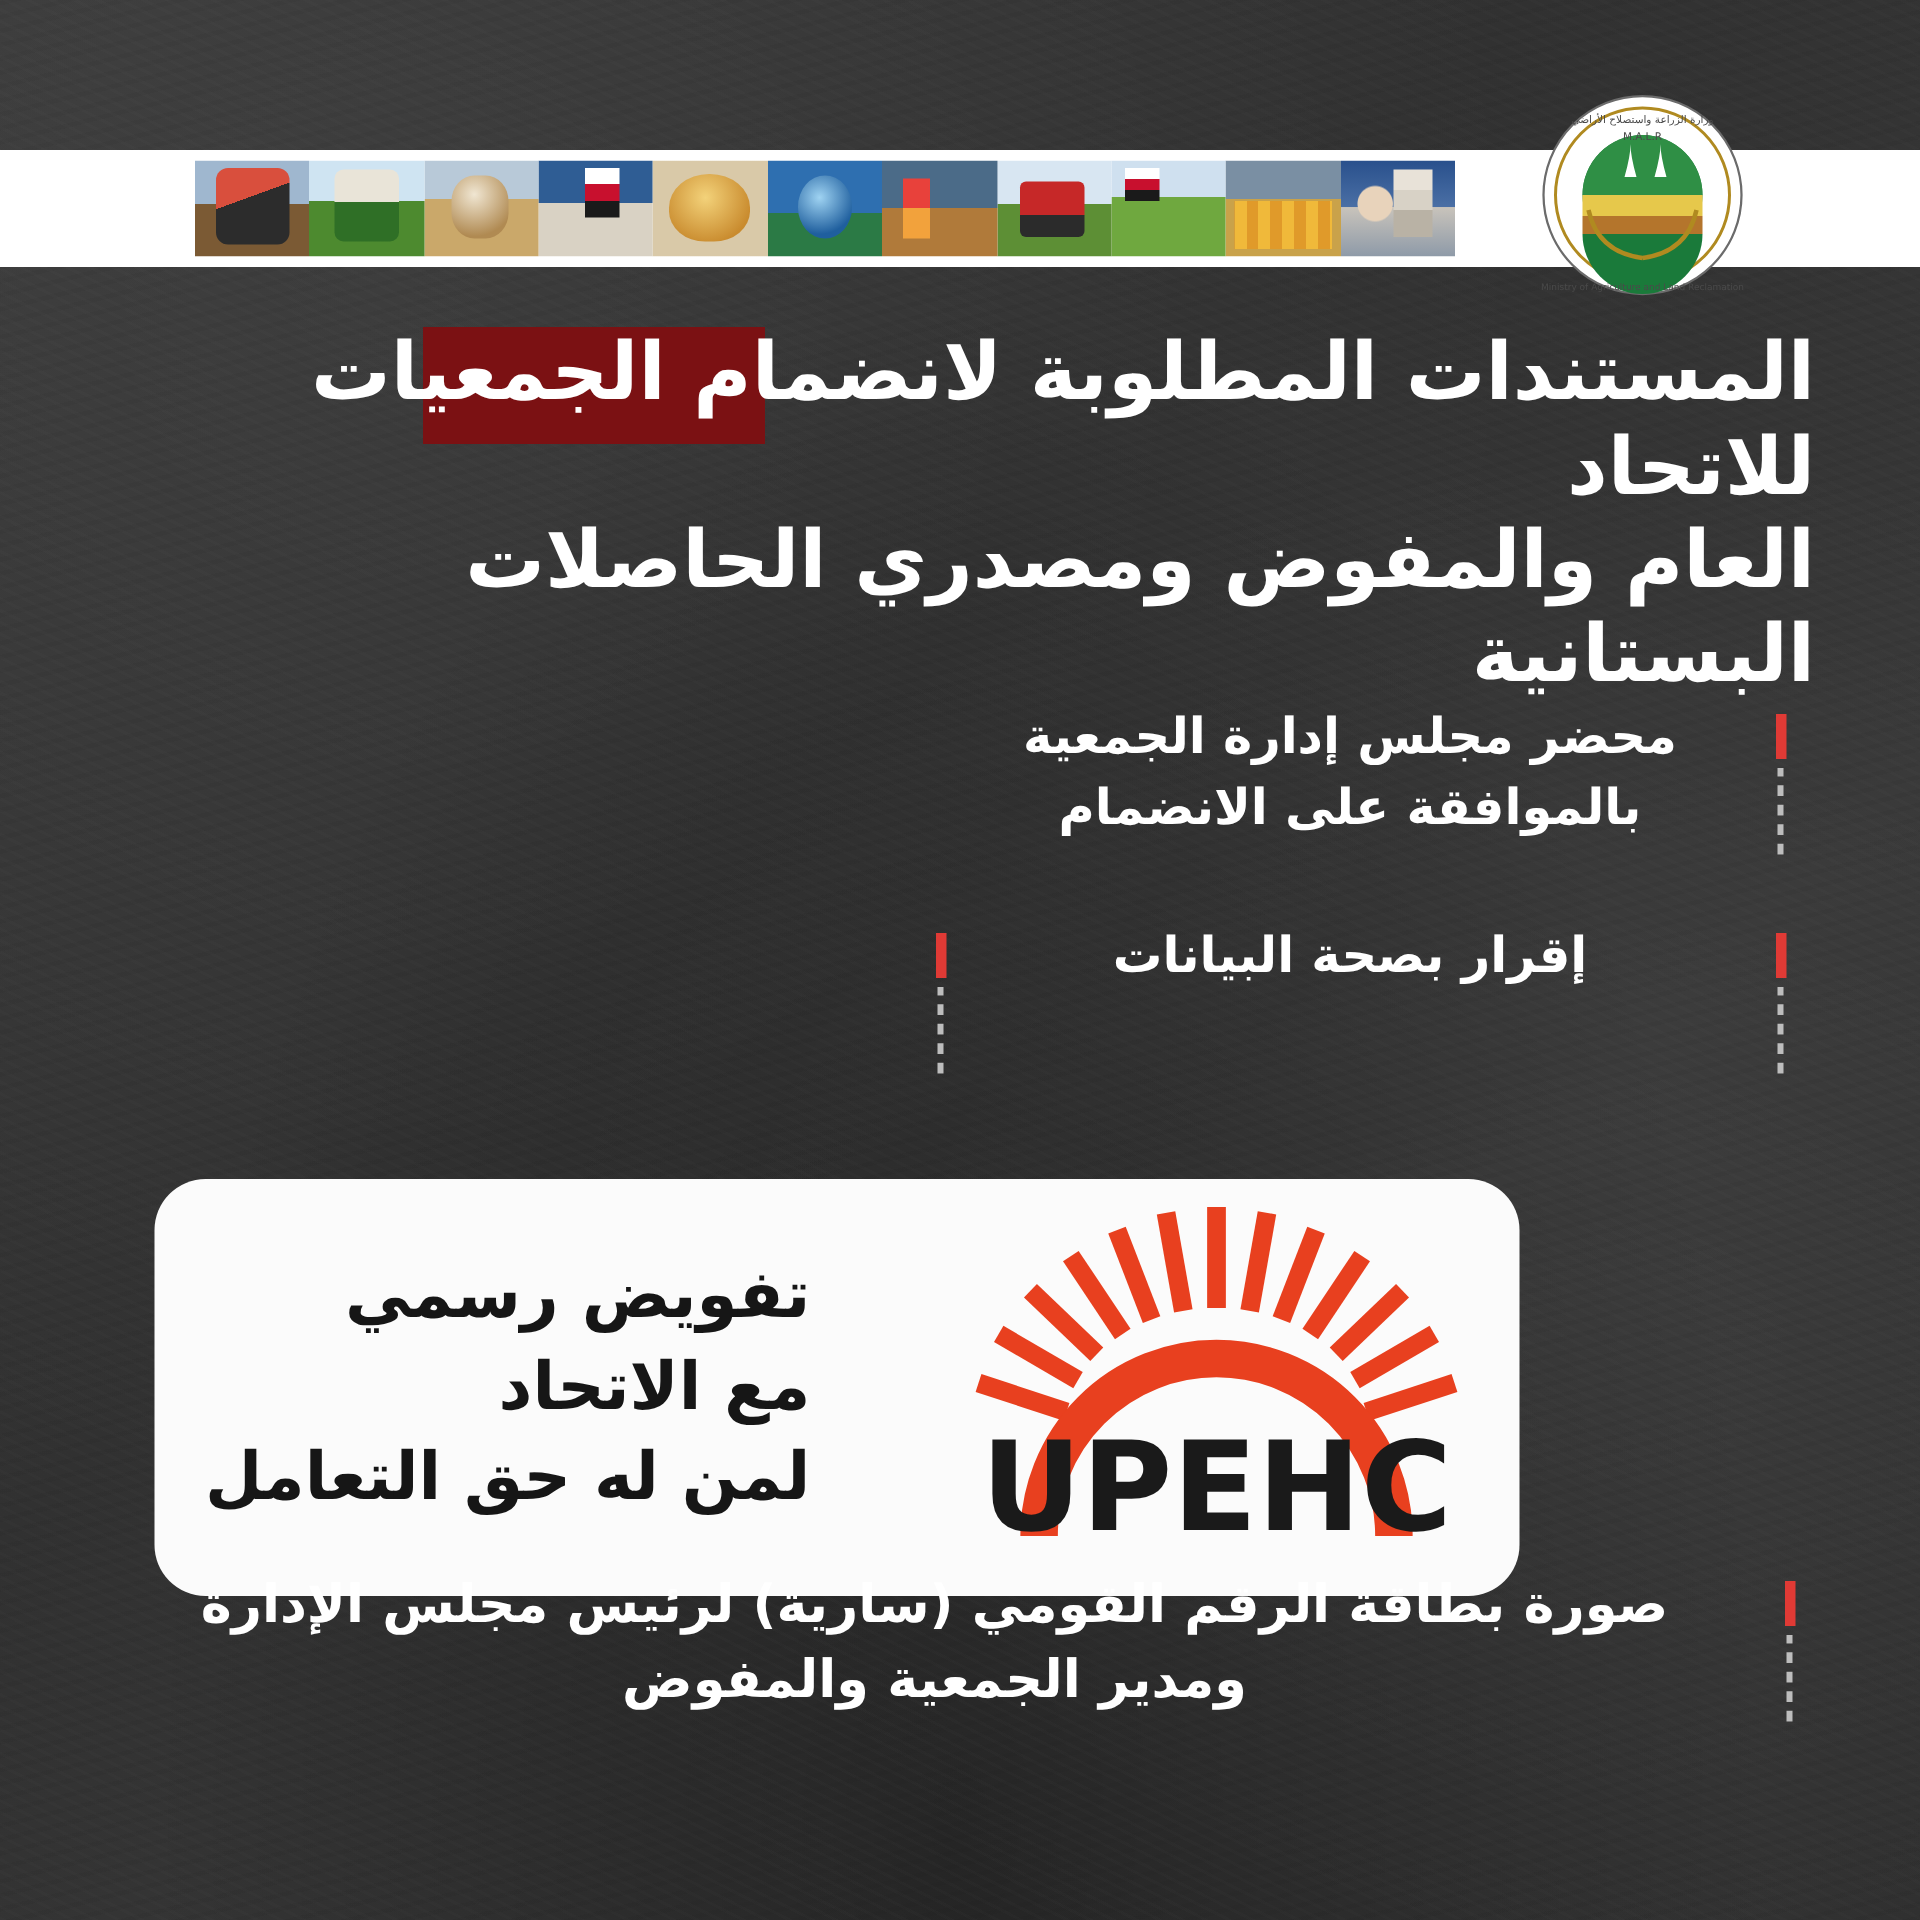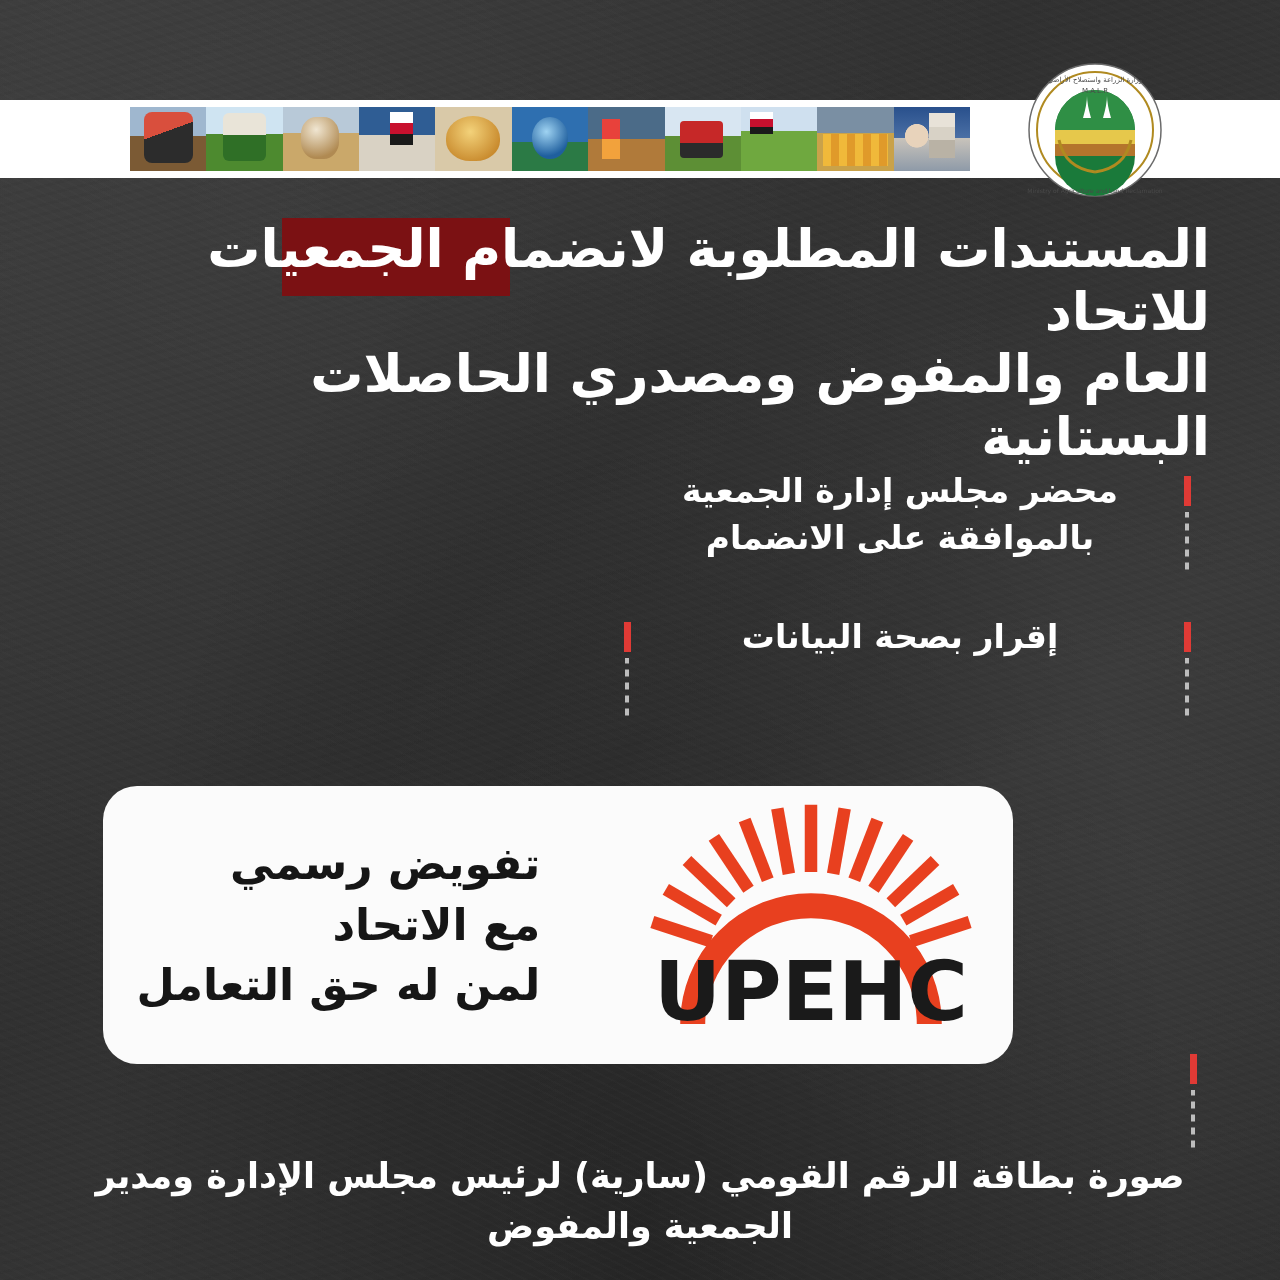--- a/index.html
+++ b/index.html
@@ -201,21 +201,21 @@
     align-items: center;
     justify-content: center;
     padding-bottom: 6px;
   }
 
   
   .bottom-item {
     position: absolute;
     top: 1046px; left: 80px; width: 1120px;
     display: flex;
-    flex-direction: column;
+    flex-direction: row;
     direction: rtl;
   }
   .bottom-item .item-text { font-size: 35px; }
 </style>
 </head>
 <body>
 
 <div class="page">
   <div class="texture"></div>
 

